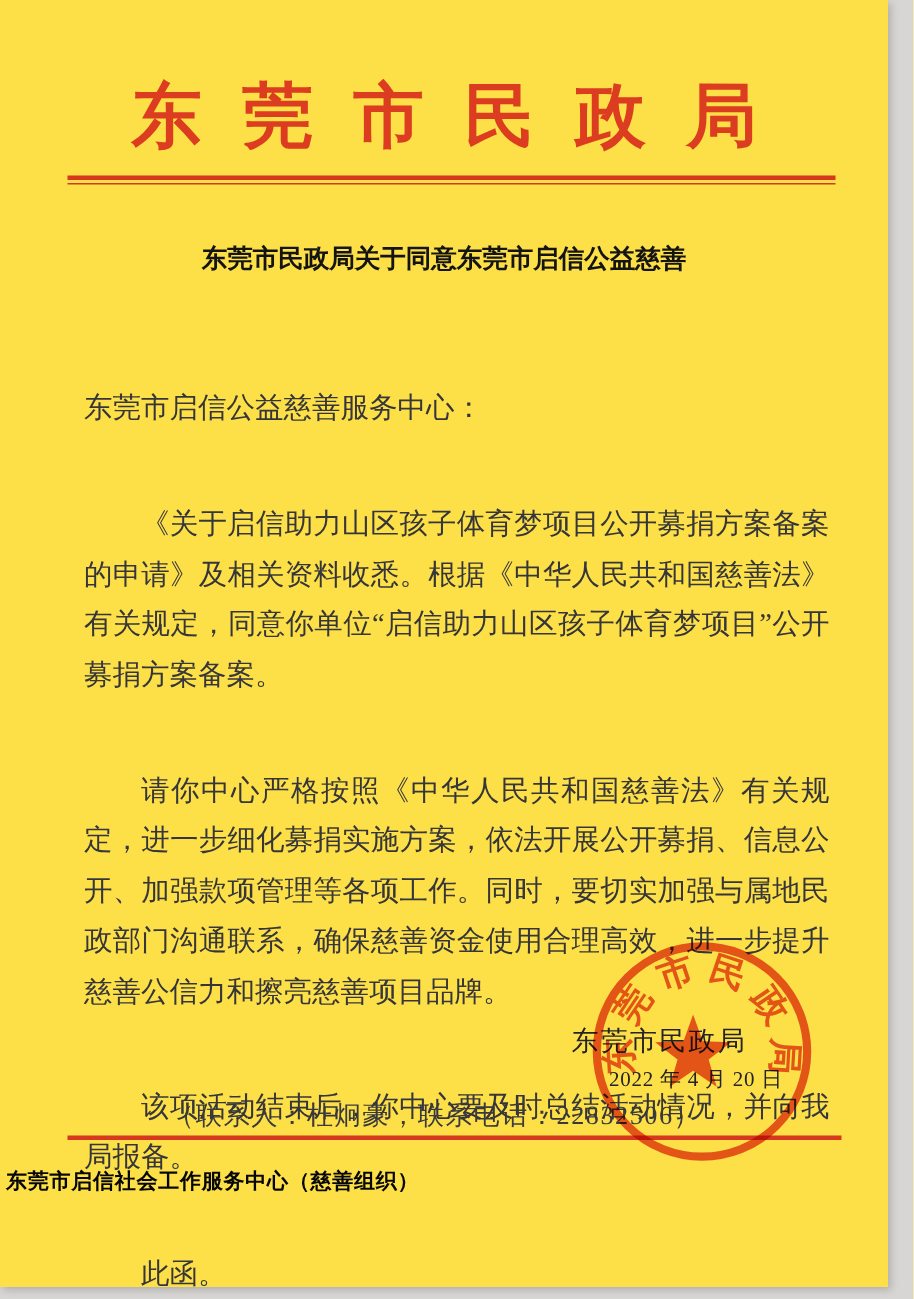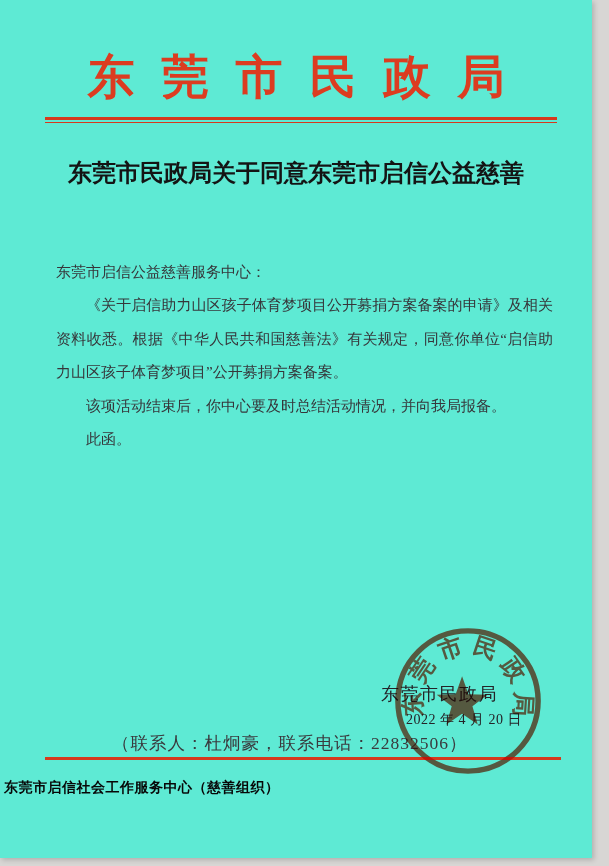--- a/index.html
+++ b/index.html
@@ -8,21 +8,21 @@
     width: 609px;
     height: 866px;
     background: #d8d6d4;
     overflow: hidden;
     font-family: "Liberation Serif", serif;
   }
   .page {
     position: absolute;
     left: 0; top: 0;
     width: 592px; height: 858px;
-    background: #5eead4;
+    background: #fde047;
     box-shadow: 2px 2px 5px rgba(0,0,0,0.18);
   }
   .agency-header {
     position: absolute;
     top: 46px; left: 0;
     width: 100%;
     box-sizing: border-box;
     padding-left: 27px;
     text-align: center;
     font-size: 47px;
@@ -32,38 +32,38 @@
     color: #dc3c20;
   }
   .header-rule { position: absolute; left: 45px; top: 117px; width: 512px; }
   .rule-thick { height: 3px; background: #d6391d; }
   .rule-thin  { height: 1px; background: #d6391d; margin-top: 2px; }
   .doc-title {
     position: absolute;
     top: 156px; left: 0;
     width: 100%;
     text-align: center;
-    font-size: 24px;
+    font-size: 17px;
     font-weight: bold;
     line-height: 34px;
     color: #141414;
   }
   .doc-title .t-line { display: block; }
   .body-text {
     position: absolute;
     left: 56px; top: 256px;
     width: 497px;
-    font-size: 15px;
+    font-size: 19px;
     line-height: 33.4px;
     color: #36363a;
     text-align: justify;
     text-justify: inter-ideograph;
   }
   .body-text p { margin: 0; }
-  .body-text p.indent { text-indent: 2em; }
+  .body-text p.indent { text-indent: 2em; margin-top: 44px; }
   .sig-name {
     position: absolute;
     right: 94px; top: 682px;
     font-size: 18px;
     letter-spacing: 1.5px;
     color: #242428;
   }
   .sig-date {
     position: absolute;
     right: 70px; top: 711px;
@@ -116,20 +116,21 @@
       <div class="rule-thin"></div>
     </div>
 
     <div class="doc-title">
       <span class="t-line">东莞市民政局关于同意东莞市启信公益慈善</span>
     </div>
 
     <div class="body-text">
       <p>东莞市启信公益慈善服务中心：</p>
       <p class="indent">《关于启信助力山区孩子体育梦项目公开募捐方案备案的申请》及相关资料收悉。根据《中华人民共和国慈善法》有关规定，同意你单位“启信助力山区孩子体育梦项目”公开募捐方案备案。</p>
+      <p class="indent">请你中心严格按照《中华人民共和国慈善法》有关规定，进一步细化募捐实施方案，依法开展公开募捐、信息公开、加强款项管理等各项工作。同时，要切实加强与属地民政部门沟通联系，确保慈善资金使用合理高效，进一步提升慈善公信力和擦亮慈善项目品牌。</p>
       <p class="indent">该项活动结束后，你中心要及时总结活动情况，并向我局报备。</p>
       <p class="indent">此函。</p>
     </div>
 
     <div class="sig-name">东莞市民政局</div>
 
     <div class="sig-date">2022 年 4 月 20 日</div>
 
     <div class="contact-line">（联系人：杜炯豪，联系电话：22832506）</div>
 

